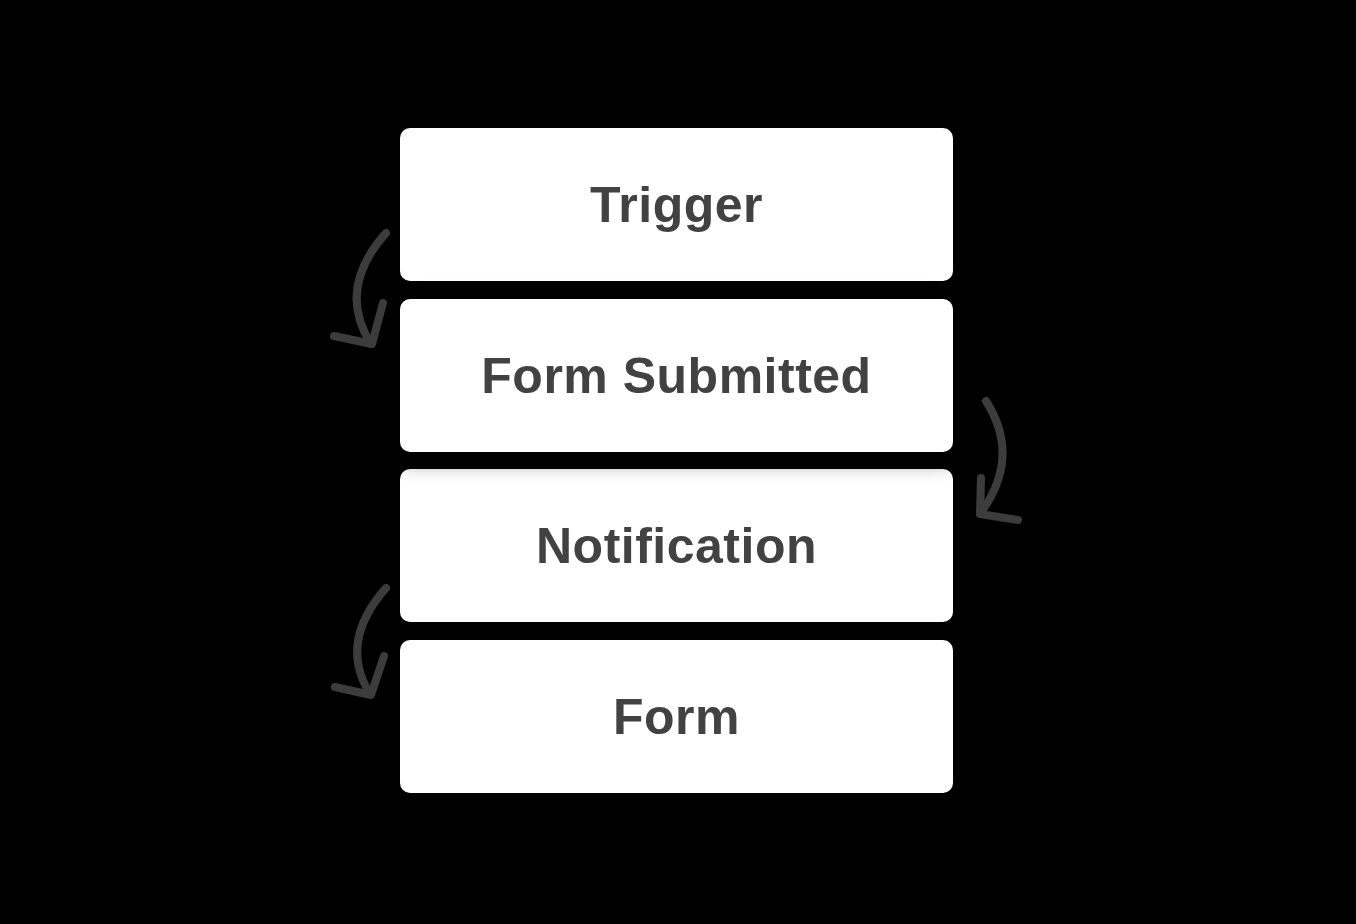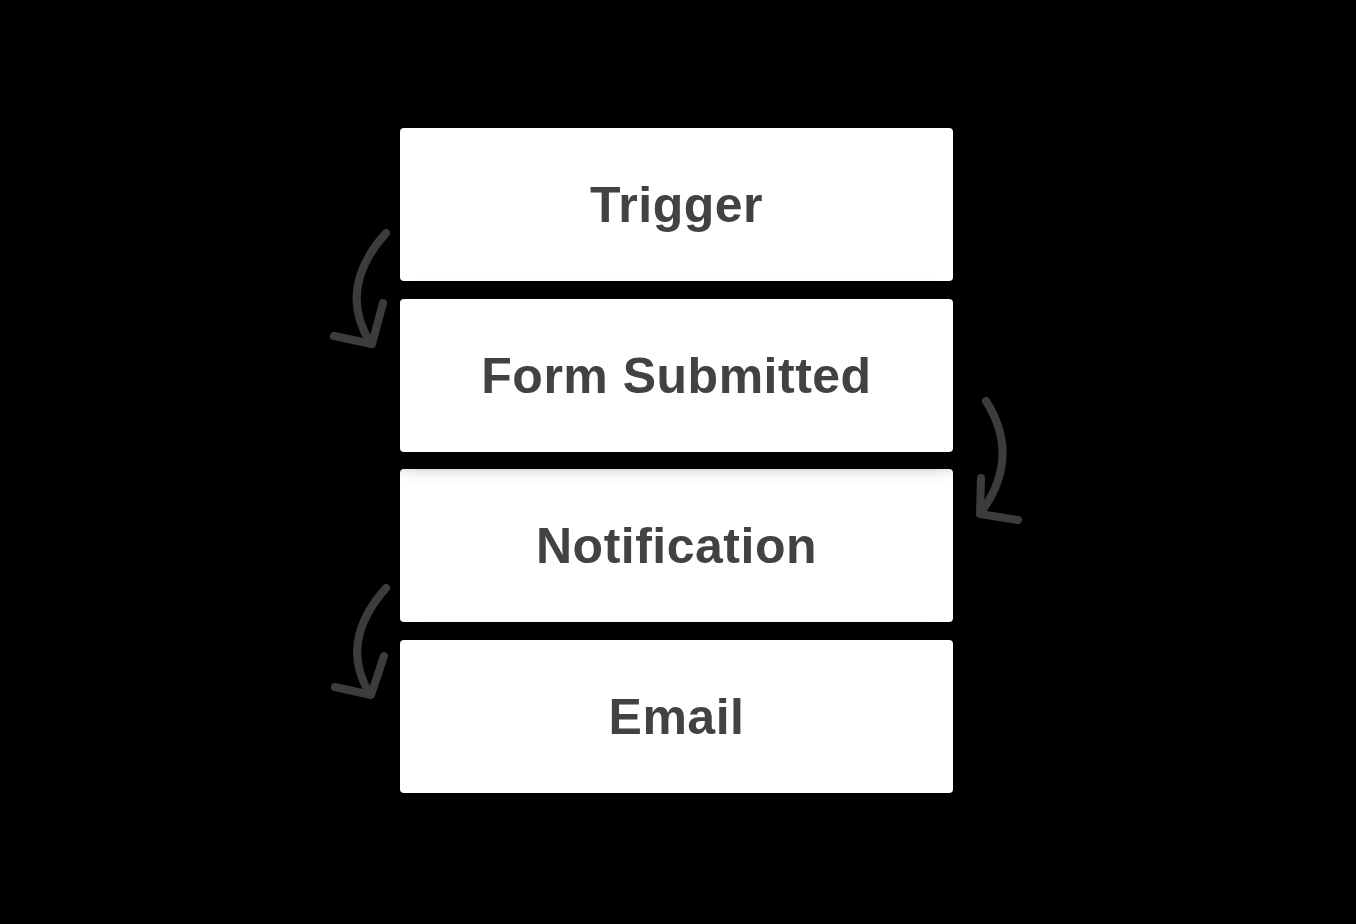--- a/index.html
+++ b/index.html
@@ -19,21 +19,21 @@
     position: relative;
     width: 1356px; height: 924px;
     background: var(--background);
   }
   .node {
     position: absolute;
     left: 400px;
     width: 553px;
     height: 153px;
     background: var(--node-fill);
-    border-radius: 4px;
+    border-radius: 10px;
     display: flex;
     align-items: center;
     justify-content: center;
     box-shadow: 0 6px 22px rgba(0,0,0,0.85);
   }
   .node-label {
     font-size: 50px;
     font-weight: 700;
     letter-spacing: 0.5px;
     color: var(--node-text-color);
@@ -64,21 +64,21 @@
 
   <div class="node" style="top:469px">
     <span class="node-label">Notification</span>
   </div>
 
   <div class="node" style="top:299px">
     <span class="node-label">Form Submitted</span>
   </div>
 
   <div class="node" style="top:640px">
-    <span class="node-label">Email</span>
+    <span class="node-label">Form</span>
   </div>
 
   <svg class="arrows" viewBox="0 0 1356 924">
 
     <g>
       <path d="M 386 233 Q 336 289 371 344"></path>
       <path d="M 383 303 L 372 344 L 334 336"></path>
     </g>
 
     <g>

